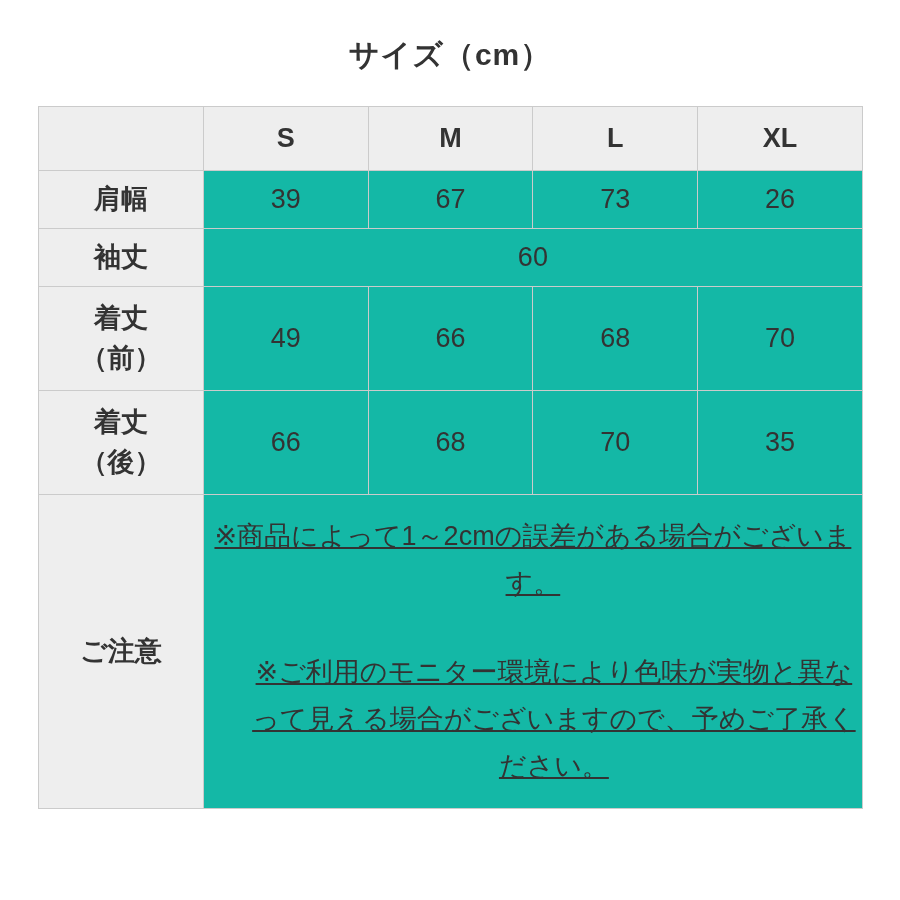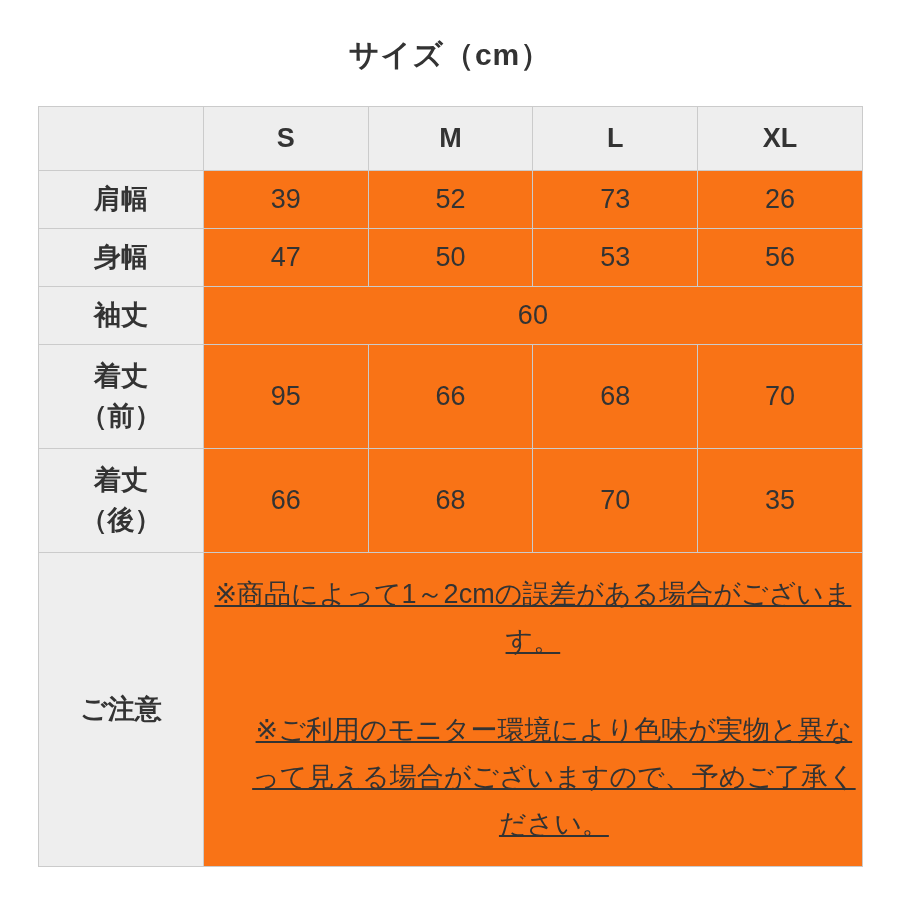--- a/index.html
+++ b/index.html
@@ -45,21 +45,21 @@
     vertical-align: middle;
     padding: 0;
   }
   table.size-table th {
     background: #eeeeee;
     font-weight: 700;
     white-space: pre-line;
     line-height: 1.45;
   }
   table.size-table td {
-    background: #f97316;
+    background: #14b8a6;
     font-weight: 400;
     margin-left: 34px;
   }
   tr.r-header  { height: 64px; }
   tr.r-normal  { height: 58px; }
   tr.r-tall    { height: 104px; }
   tr.r-notes   { height: 314px; }
   td.notes-cell {
     text-align: left;
     vertical-align: middle;
@@ -92,39 +92,32 @@
         <th>S</th>
         <th>M</th>
         <th>L</th>
         <th>XL</th>
       </tr>
     </thead>
     <tbody>
       <tr class="r-normal">
         <th>肩幅</th>
         <td>39</td>
-        <td>52</td>
+        <td>67</td>
         <td>73</td>
         <td>26</td>
-      </tr>
-      <tr class="r-normal">
-        <th>身幅</th>
-        <td>47</td>
-        <td>50</td>
-        <td>53</td>
-        <td>56</td>
       </tr>
       <tr class="r-normal">
         <th>袖丈</th>
         <td colspan="4">60</td>
       </tr>
       <tr class="r-tall">
         <th>着丈
 （前）</th>
-        <td>95</td>
+        <td>49</td>
         <td>66</td>
         <td>68</td>
         <td>70</td>
       </tr>
       <tr class="r-tall">
         <th>着丈
 （後）</th>
         <td>66</td>
         <td>68</td>
         <td>70</td>

